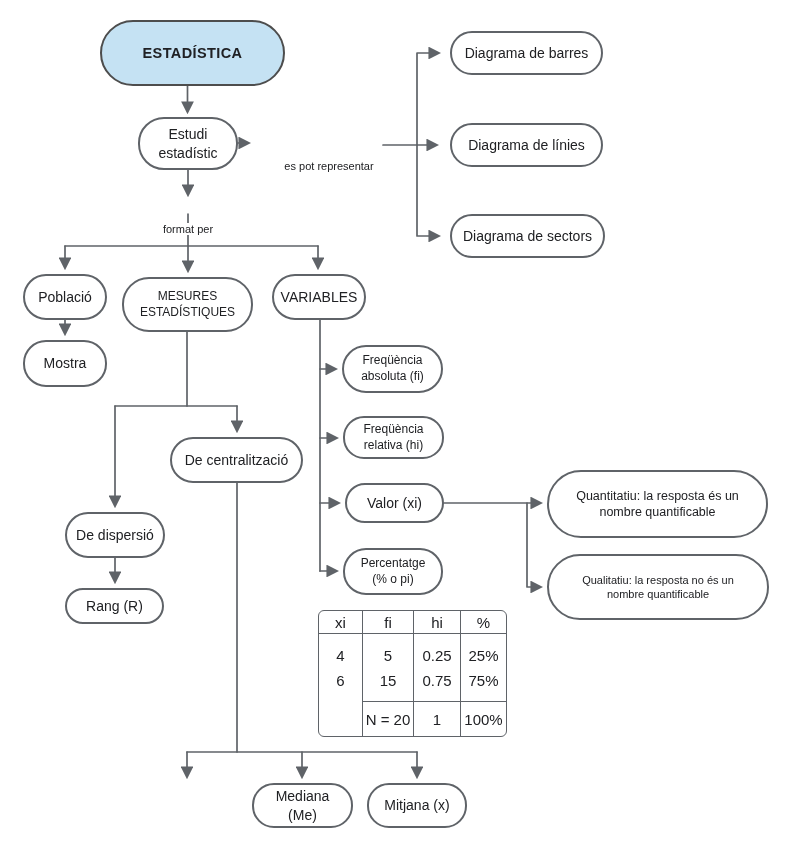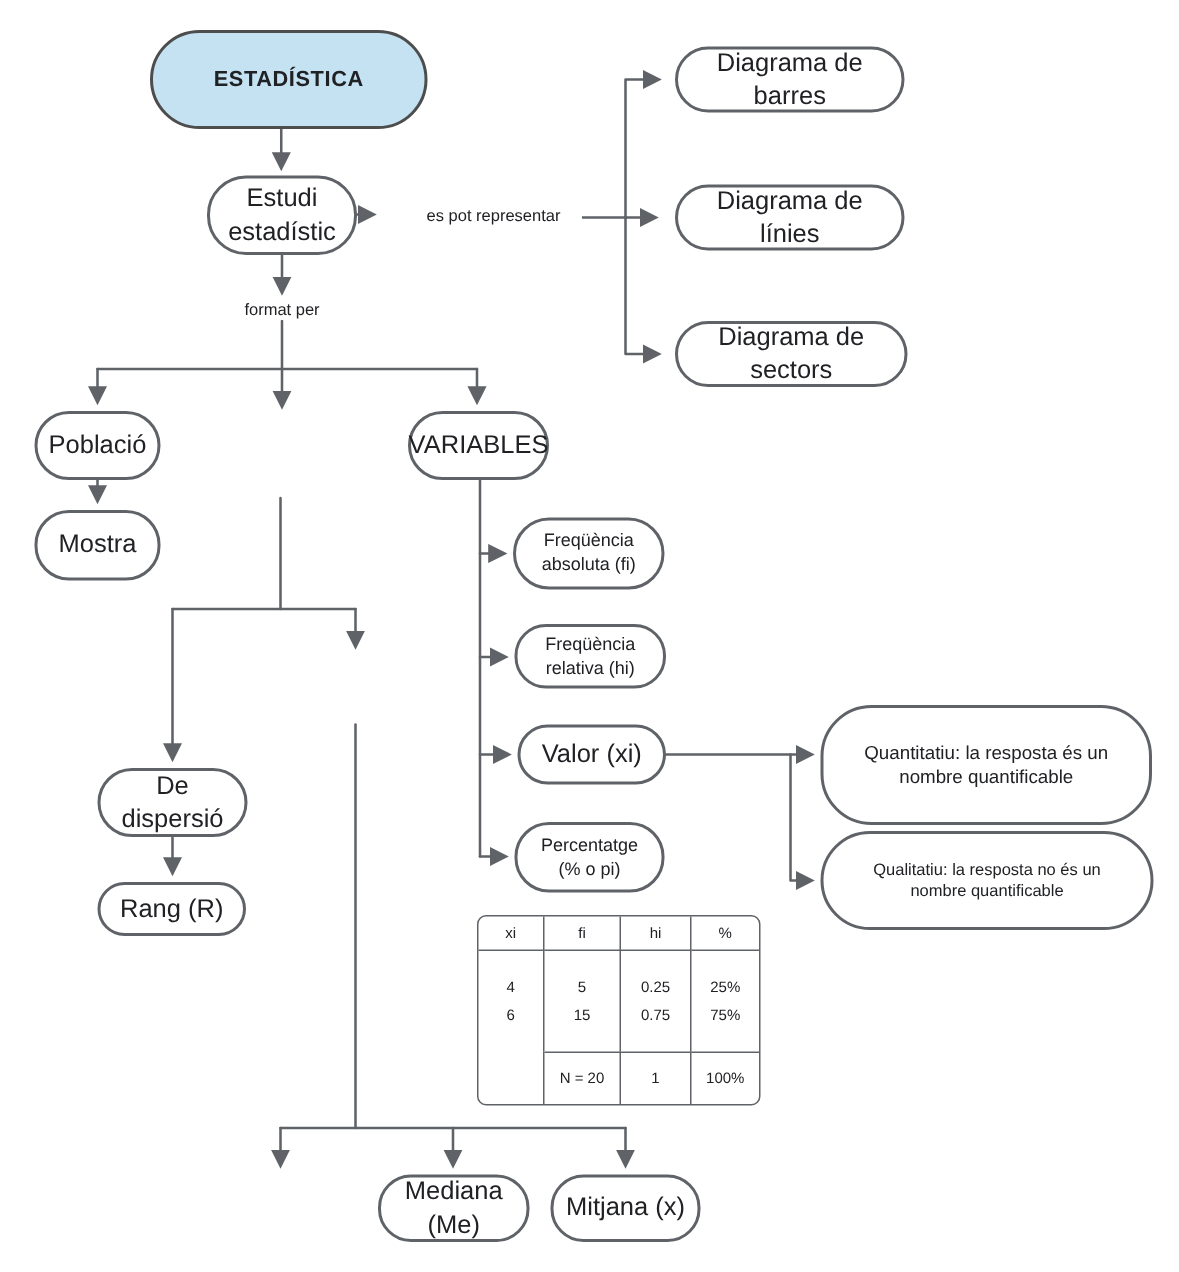--- a/index.html
+++ b/index.html
@@ -12,65 +12,66 @@
     overflow:hidden;
   }
   #wires{position:absolute;left:0;top:0;width:786px;height:848px;}
   .node{
     position:absolute;
     box-sizing:border-box;
     border:2px solid #5f6368;
     background:#ffffff;
     display:flex;align-items:center;justify-content:center;
     text-align:center;
-    font-size:17px;line-height:1.3;
+    font-size:14px;line-height:1.3;
     padding:2px 8px;
     color:#202124;
   }
   .label{
     position:absolute;
     font-size:11px;color:#202124;
     text-align:center;
     background:#ffffff;
+    margin-top:22px;
   }
   
   .n-estadistica{left:100px;top:20px;width:185px;height:66px;border-radius:33px;
     background:#c5e2f3;border-color:#4d4d4d;font-size:14.5px;font-weight:600;letter-spacing:.4px;}
   .n-estudi{left:138px;top:117px;width:100px;height:53px;border-radius:26px;}
   .n-barres{left:450px;top:31px;width:153px;height:44px;border-radius:22px;}
   .n-linies{left:450px;top:123px;width:153px;height:44px;border-radius:22px;}
   .n-sectors{left:450px;top:214px;width:155px;height:44px;border-radius:22px;}
   .n-poblacio{left:23px;top:274px;width:84px;height:46px;border-radius:23px;}
   .n-mesures{left:122px;top:277px;width:131px;height:55px;border-radius:27px;font-size:12px;}
   .n-variables{left:272px;top:274px;width:94px;height:46px;border-radius:23px;}
   .n-mostra{left:23px;top:340px;width:84px;height:47px;border-radius:23px;}
   .n-freqabs{left:342px;top:345px;width:101px;height:48px;border-radius:24px;font-size:12px;}
   .n-freqrel{left:343px;top:416px;width:101px;height:43px;border-radius:21px;font-size:12px;}
   .n-valor{left:345px;top:483px;width:99px;height:40px;border-radius:20px;}
   .n-percentatge{left:343px;top:548px;width:100px;height:47px;border-radius:23px;font-size:12px;}
   .n-centralitzacio{left:170px;top:437px;width:133px;height:46px;border-radius:23px;}
   .n-dispersio{left:65px;top:512px;width:100px;height:46px;border-radius:23px;}
   .n-rang{left:65px;top:588px;width:99px;height:36px;border-radius:25px;}
-  .n-quantitatiu{left:547px;top:470px;width:221px;height:80px;border-radius:34px;font-size:12.5px;padding:4px 16px;}
+  .n-quantitatiu{left:547px;top:470px;width:221px;height:68px;border-radius:34px;font-size:12.5px;padding:4px 16px;}
   .n-qualitatiu{left:547px;top:554px;width:222px;height:66px;border-radius:33px;font-size:11px;padding:4px 16px;}
   .n-moda{left:137px;top:783px;width:100px;height:45px;border-radius:22px;}
   .n-mediana{left:252px;top:783px;width:101px;height:45px;border-radius:22px;}
   .n-mitjana{left:367px;top:783px;width:100px;height:45px;border-radius:22px;}
   .l-representar{left:270px;top:138px;width:118px;}
   .l-formatper{left:156px;top:201px;width:64px;}
   
   .tbl{
     position:absolute;left:318px;top:610px;width:189px;height:127px;
     box-sizing:border-box;
     border:1.6px solid #5f6368;border-radius:6px;
     background:#ffffff;
     display:grid;
     grid-template-columns:44px 51px 47px 1fr;
     grid-template-rows:23px 1fr 35px;
-    font-size:10px;color:#202124;
+    font-size:15px;color:#202124;
   }
   .tc{
     box-sizing:border-box;
     border-right:1.4px solid #5f6368;
     display:flex;align-items:center;justify-content:center;
     text-align:center;
   }
   .tc.lastcol{border-right:none;}
   .tc.hdr{border-bottom:1.4px solid #5f6368;}
   .tc.tot{border-top:1.4px solid #5f6368;}
@@ -130,33 +131,35 @@
   <div class="label l-formatper">format per</div>
 
   <div class="node n-barres">Diagrama de barres</div>
 
   <div class="node n-linies">Diagrama de línies</div>
 
   <div class="node n-sectors">Diagrama de sectors</div>
 
   <div class="node n-poblacio">Població</div>
 
+  <div class="node n-mesures">MESURES ESTADÍSTIQUES</div>
 
   <div class="node n-variables">VARIABLES</div>
 
   <div class="node n-mostra">Mostra</div>
 
   <div class="node n-freqabs">Freqüència absoluta (fi)</div>
 
   <div class="node n-freqrel">Freqüència relativa (hi)</div>
 
   <div class="node n-valor">Valor (xi)</div>
 
   <div class="node n-percentatge">Percentatge (% o pi)</div>
 
+  <div class="node n-centralitzacio">De centralització</div>
 
   <div class="node n-dispersio">De dispersió</div>
 
   <div class="node n-rang">Rang (R)</div>
 
   <div class="node n-quantitatiu">Quantitatiu: la resposta és un nombre quantificable</div>
 
   <div class="node n-qualitatiu">Qualitatiu: la resposta no és un nombre quantificable</div>
 
 

